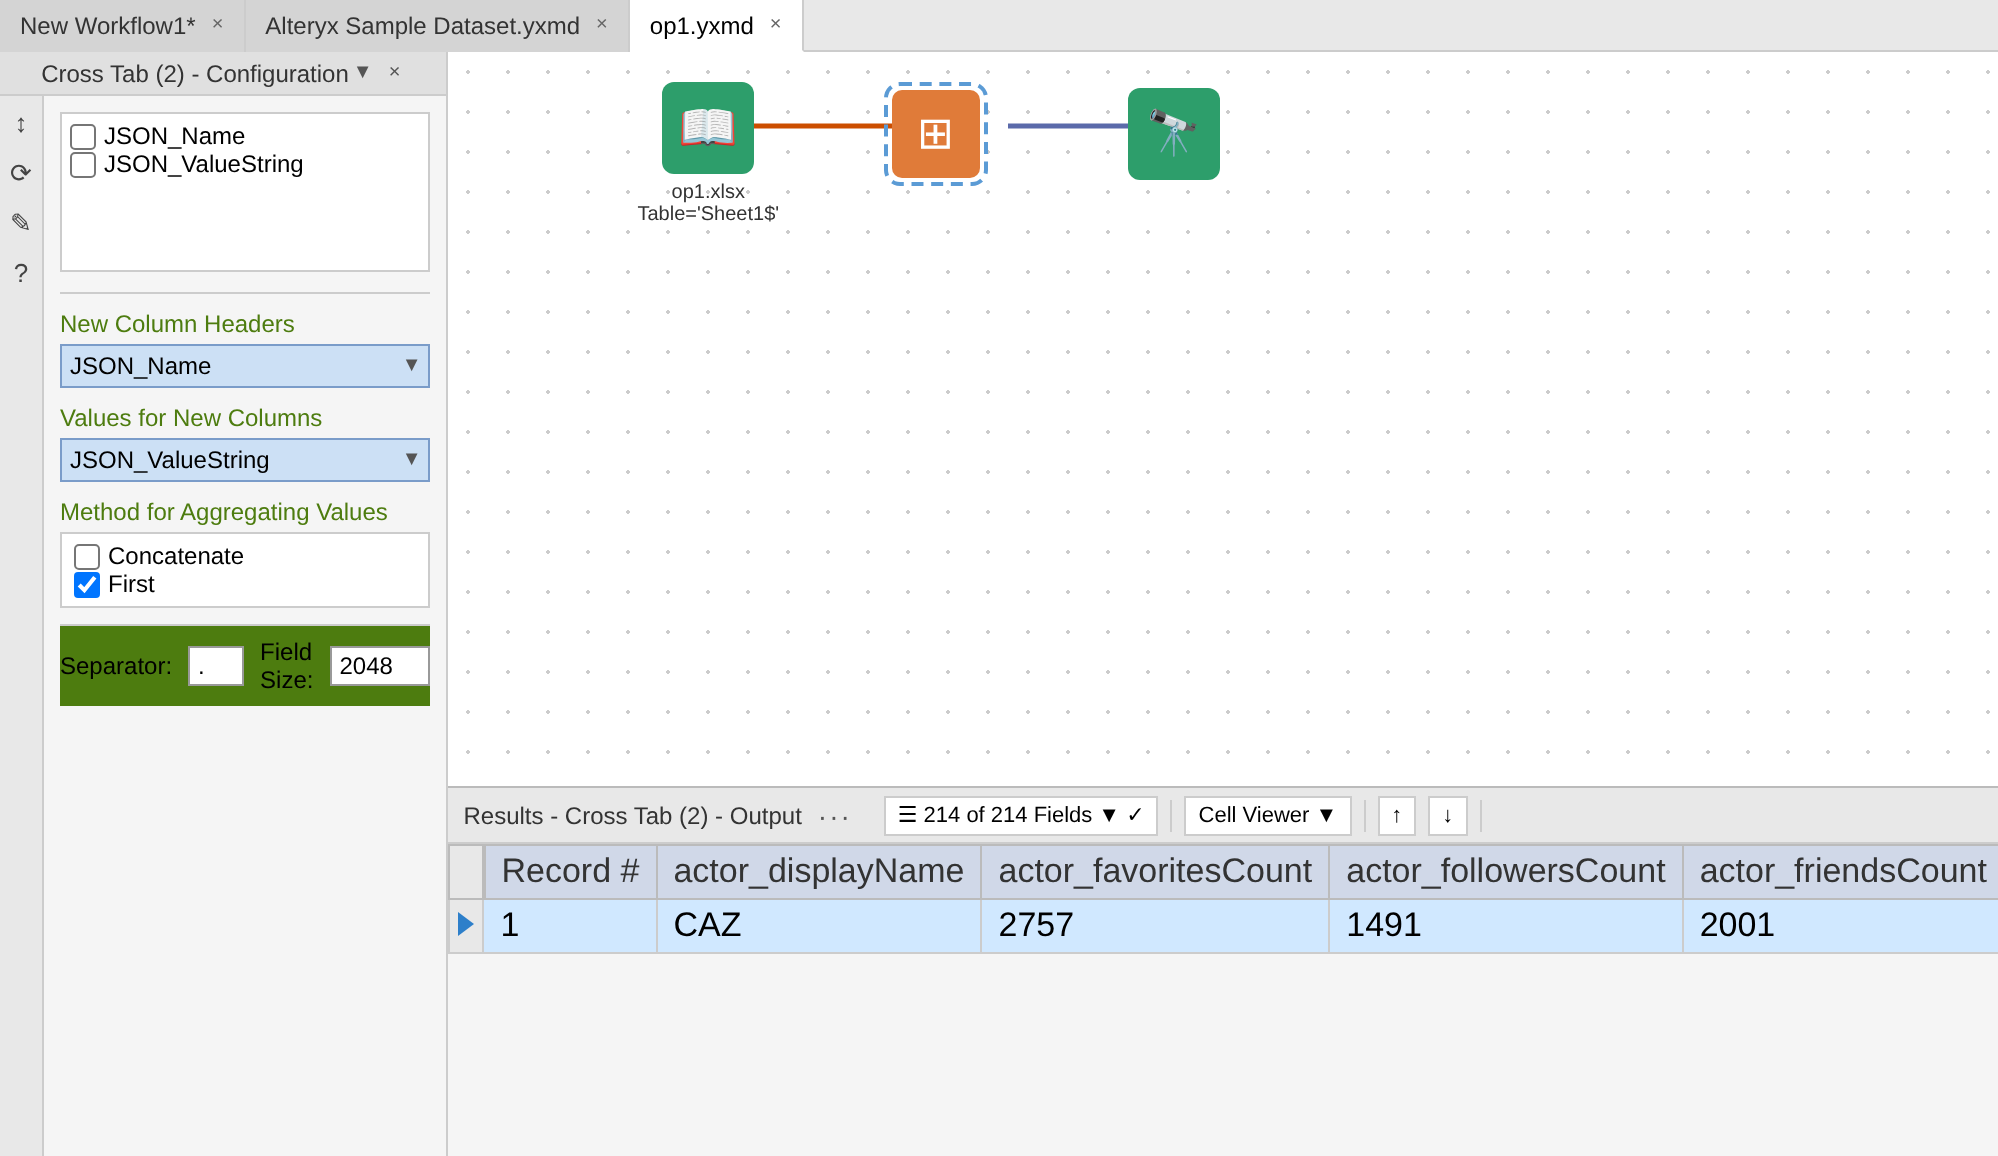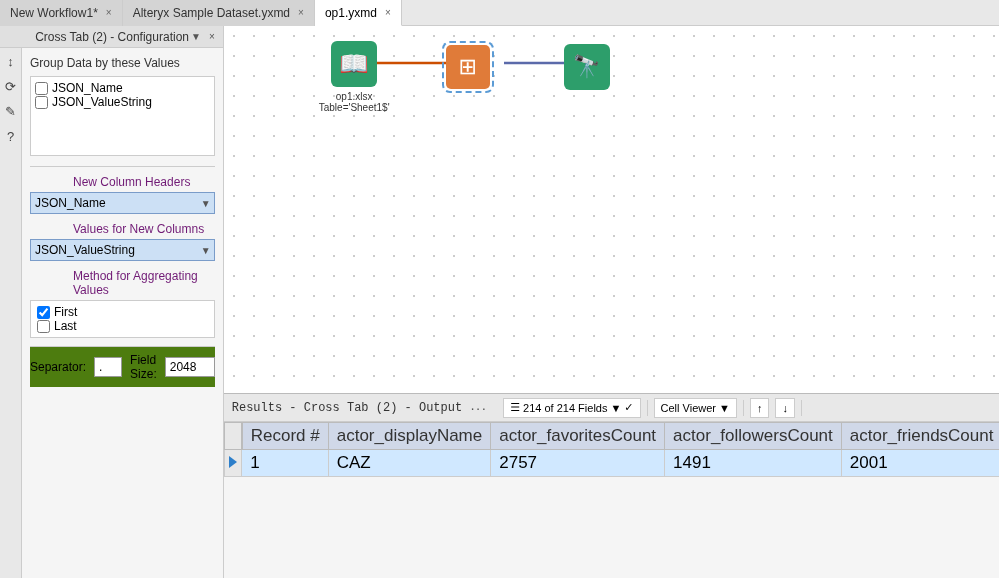--- a/index.html
+++ b/index.html
@@ -13,21 +13,21 @@
     .tab.active { background: #fff; border-bottom: 1px solid #fff; color: #000; margin-bottom: -1px; z-index: 1; justify-content: space-between; }
     .tab-close { font-size: 10px; color: #666; cursor: pointer; margin-left: 4px; }
 
     
     .main-layout { display: flex; flex: 1; overflow: hidden; }
 
     
     .left-panel { width: 410px; display: flex; flex-direction: column; background: #f5f5f5; border-right: 1px solid #ccc; }
 
     
-    .panel-titlebar { display: flex; align-items: center; justify-content: flex-end; background: #e0e0e0; border-bottom: 1px solid #ccc; padding: 2px 6px; height: 22px; }
+    .panel-titlebar { display: flex; align-items: center; justify-content: center; background: #e0e0e0; border-bottom: 1px solid #ccc; padding: 2px 6px; height: 22px; }
     .panel-title { font-size: 12px; font-weight: normal; color: #333; }
     .panel-controls { display: flex; gap: 4px; }
     .panel-btn { font-size: 10px; color: #555; cursor: pointer; padding: 0 2px; }
 
     
     .sidebar-icons { width: 22px; display: flex; flex-direction: column; align-items: center; padding-top: 4px; gap: 6px; background: #e8e8e8; border-right: 1px solid #ccc; }
     .sidebar-icon { font-size: 13px; color: #444; cursor: pointer; padding: 2px; }
 
     
     .left-content-wrapper { display: flex; flex: 1; overflow: hidden; }
@@ -38,21 +38,21 @@
     .checkbox-item { display: flex; align-items: center; gap: 4px; font-size: 12px; }
     .checkbox-item input[type="checkbox"] { width: 13px; height: 13px; margin: 0; }
 
     .list-box { border: 1px solid #ccc; background: #fff; min-height: 80px; padding: 4px; margin-bottom: 10px; }
 
     
     .divider-line { border: none; border-top: 1px solid #ccc; margin: 8px 0; }
 
     
     .form-group { margin-bottom: 8px; }
-    .form-label { font-size: 12px; color: #701a75; margin-bottom: 3px; display: block; margin-left: 43px; }
+    .form-label { font-size: 12px; color: #4d7c0f; margin-bottom: 3px; display: block; }
     .form-select { width: 100%; height: 22px; border: 1px solid #7a9cc9; background: #cce0f5; font-size: 12px; padding: 0 4px; color: #000; cursor: pointer; appearance: none; -webkit-appearance: none; padding-right: 18px; position: relative; }
     .select-wrapper { position: relative; }
     .select-arrow { position: absolute; right: 4px; top: 50%; transform: translateY(-50%); font-size: 10px; pointer-events: none; color: #555; }
 
     
     .agg-section { margin-bottom: 8px; }
     .agg-box { border: 1px solid #ccc; background: #fff; padding: 4px 6px; }
 
     
     .bottom-row { display: flex; align-items: center; gap: 8px; padding: 6px 8px; border-top: 1px solid #ccc; background: #4d7c0f; }
@@ -80,21 +80,21 @@
     
     .node-input { background: #2d9e6b; }
     .node-output { background: #2d9e6b; }
 
     
     .connections { position: absolute; top: 0; left: 0; width: 100%; height: 100%; pointer-events: none; }
 
     
     .results-panel { background: #f5f5f5; border-top: 1px solid #bbb; display: flex; flex-direction: column; height: 185px; }
     .results-header { display: flex; align-items: center; gap: 8px; padding: 4px 8px; background: #e8e8e8; border-bottom: 1px solid #ccc; height: 28px; }
-    .results-title { font-size: 12px; color: #333; font-weight: normal; font-family: Liberation Mono, monospace; }
+    .results-title { font-size: 12px; color: #333; font-weight: normal; }
     .results-toolbar { display: flex; align-items: center; gap: 6px; margin-left: 8px; }
     .toolbar-btn { display: flex; align-items: center; gap: 3px; padding: 2px 6px; border: 1px solid #ccc; background: #fff; font-size: 11px; cursor: pointer; height: 20px; }
     .toolbar-separator { width: 1px; height: 16px; background: #ccc; }
 
     
     .results-table-wrapper { flex: 1; overflow: auto; }
     table { width: 100%; border-collapse: collapse; font-size: 17px; }
     th { background: #d0d8e8; border: 1px solid #bbb; padding: 3px 8px; text-align: left; font-weight: normal; color: #333; white-space: nowrap; position: sticky; top: 0; }
     td { border: 1px solid #ccc; padding: 3px 8px; background: #fff; white-space: nowrap; }
     tr.row-selected td { background: #d0e8ff; }
@@ -141,21 +141,20 @@
 
         <div class="sidebar-icons">
           <span class="sidebar-icon">↕</span>
           <span class="sidebar-icon">⟳</span>
           <span class="sidebar-icon">✎</span>
           <span class="sidebar-icon">?</span>
         </div>
 
         <div class="left-content">
 
-          <div class="section-label">Group Data by these Values</div>
           <div class="list-box">
             <div class="checkbox-item">
               <input type="checkbox" style="">
               <span>JSON_Name</span>
             </div>
             <div class="checkbox-item">
               <input type="checkbox" style="">
               <span>JSON_ValueString</span>
             </div>
           </div>
@@ -179,26 +178,26 @@
                 <option>JSON_ValueString</option>
               </select>
               <span class="select-arrow">▼</span>
             </div>
           </div>
 
           <div class="agg-section">
             <label class="form-label">Method for Aggregating Values</label>
             <div class="agg-box">
               <div class="checkbox-item">
+                <input type="checkbox" style="">
+                <span>Concatenate</span>
+              </div>
+              <div class="checkbox-item">
                 <input type="checkbox" checked="" style="">
                 <span>First</span>
-              </div>
-              <div class="checkbox-item">
-                <input type="checkbox" style="">
-                <span>Last</span>
               </div>
             </div>
           </div>
 
           <div class="bottom-row" style="padding: 6px 0;">
             <span class="separator-label">Separator:</span>
             <input type="text" class="separator-input" value="." style="">
             <span class="field-size-label">Field Size:</span>
             <input type="text" class="field-size-input" value="2048" style="">
           </div>

